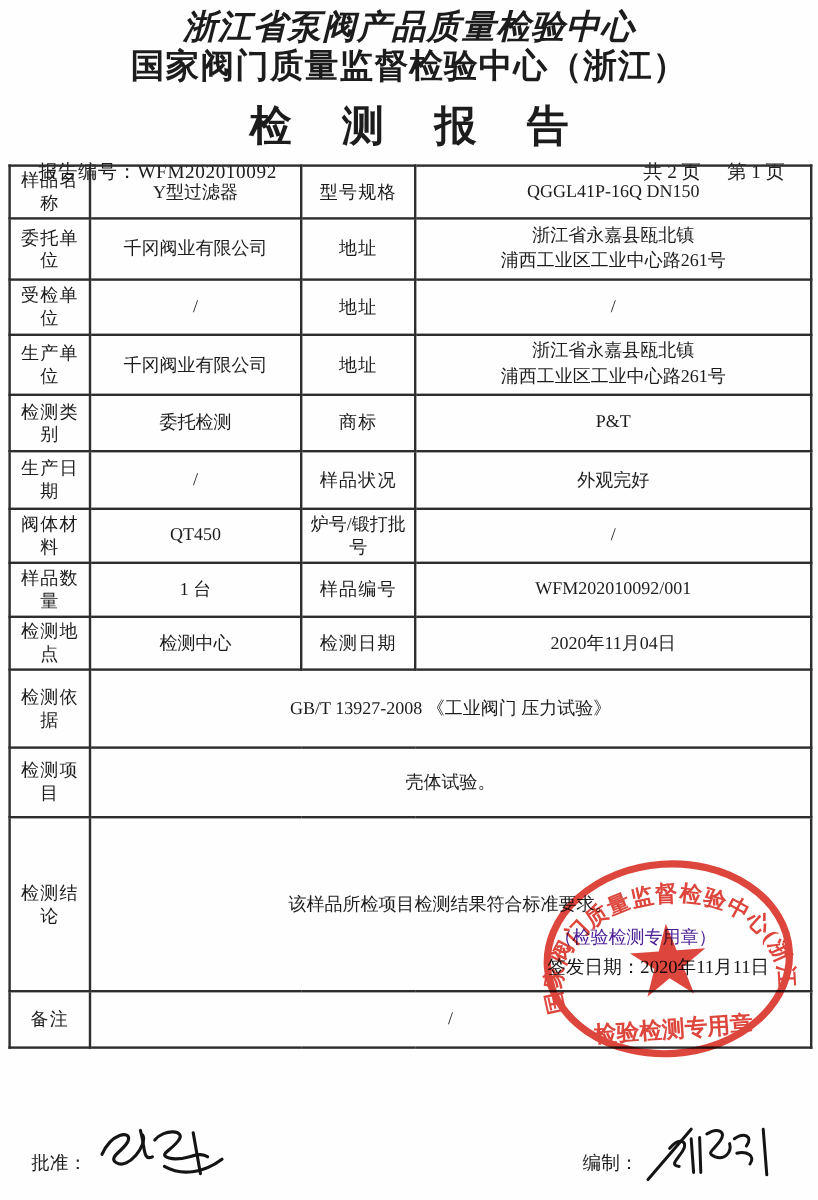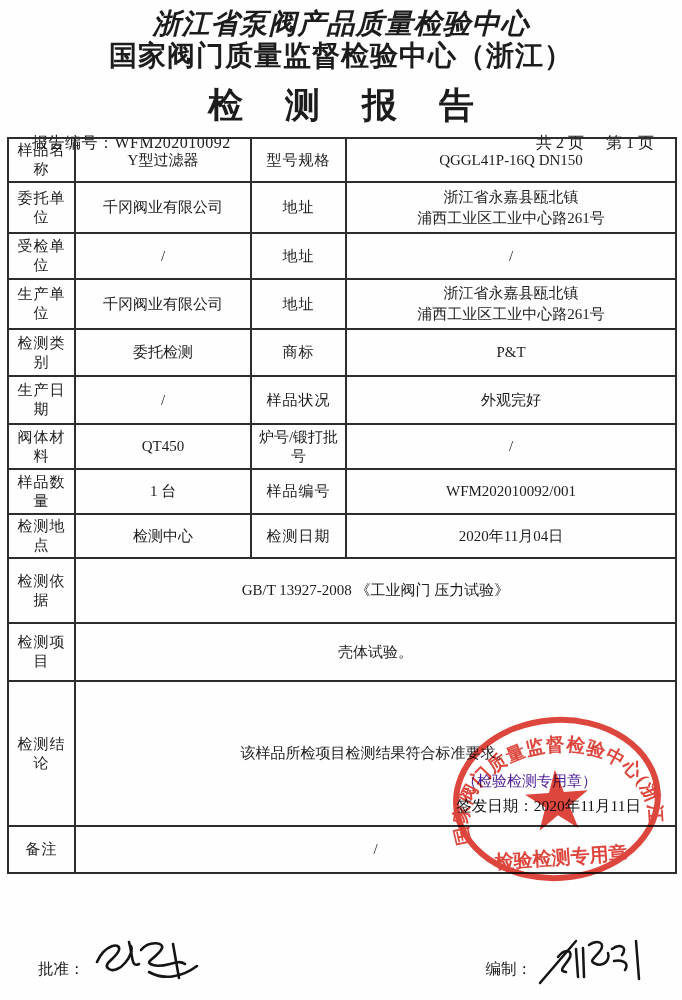--- a/index.html
+++ b/index.html
@@ -37,21 +37,21 @@
 
   .stamp {
     position:absolute; left:449px; top:714px; width:216px; height:172px;
     transform:rotate(-4deg); opacity:0.92; mix-blend-mode:multiply;
     pointer-events:none; z-index:5;
   }
 
   .footer {
     position:absolute; left:0; right:0; top:938px; height:62px;
     display:flex; justify-content:space-between; align-items:center;
-    padding:0 30px 0 38px; box-sizing:border-box;
+    padding:0 30px 0 26px; box-sizing:border-box;
   }
   .sig-group { display:flex; align-items:center; }
   .sig-label { font-size:15.5px; white-space:nowrap; }
   .sig-svg { margin-left:4px; margin-top:-16px; }
 </style>
 </head>
 <body>
 
 <div class="page">
 

